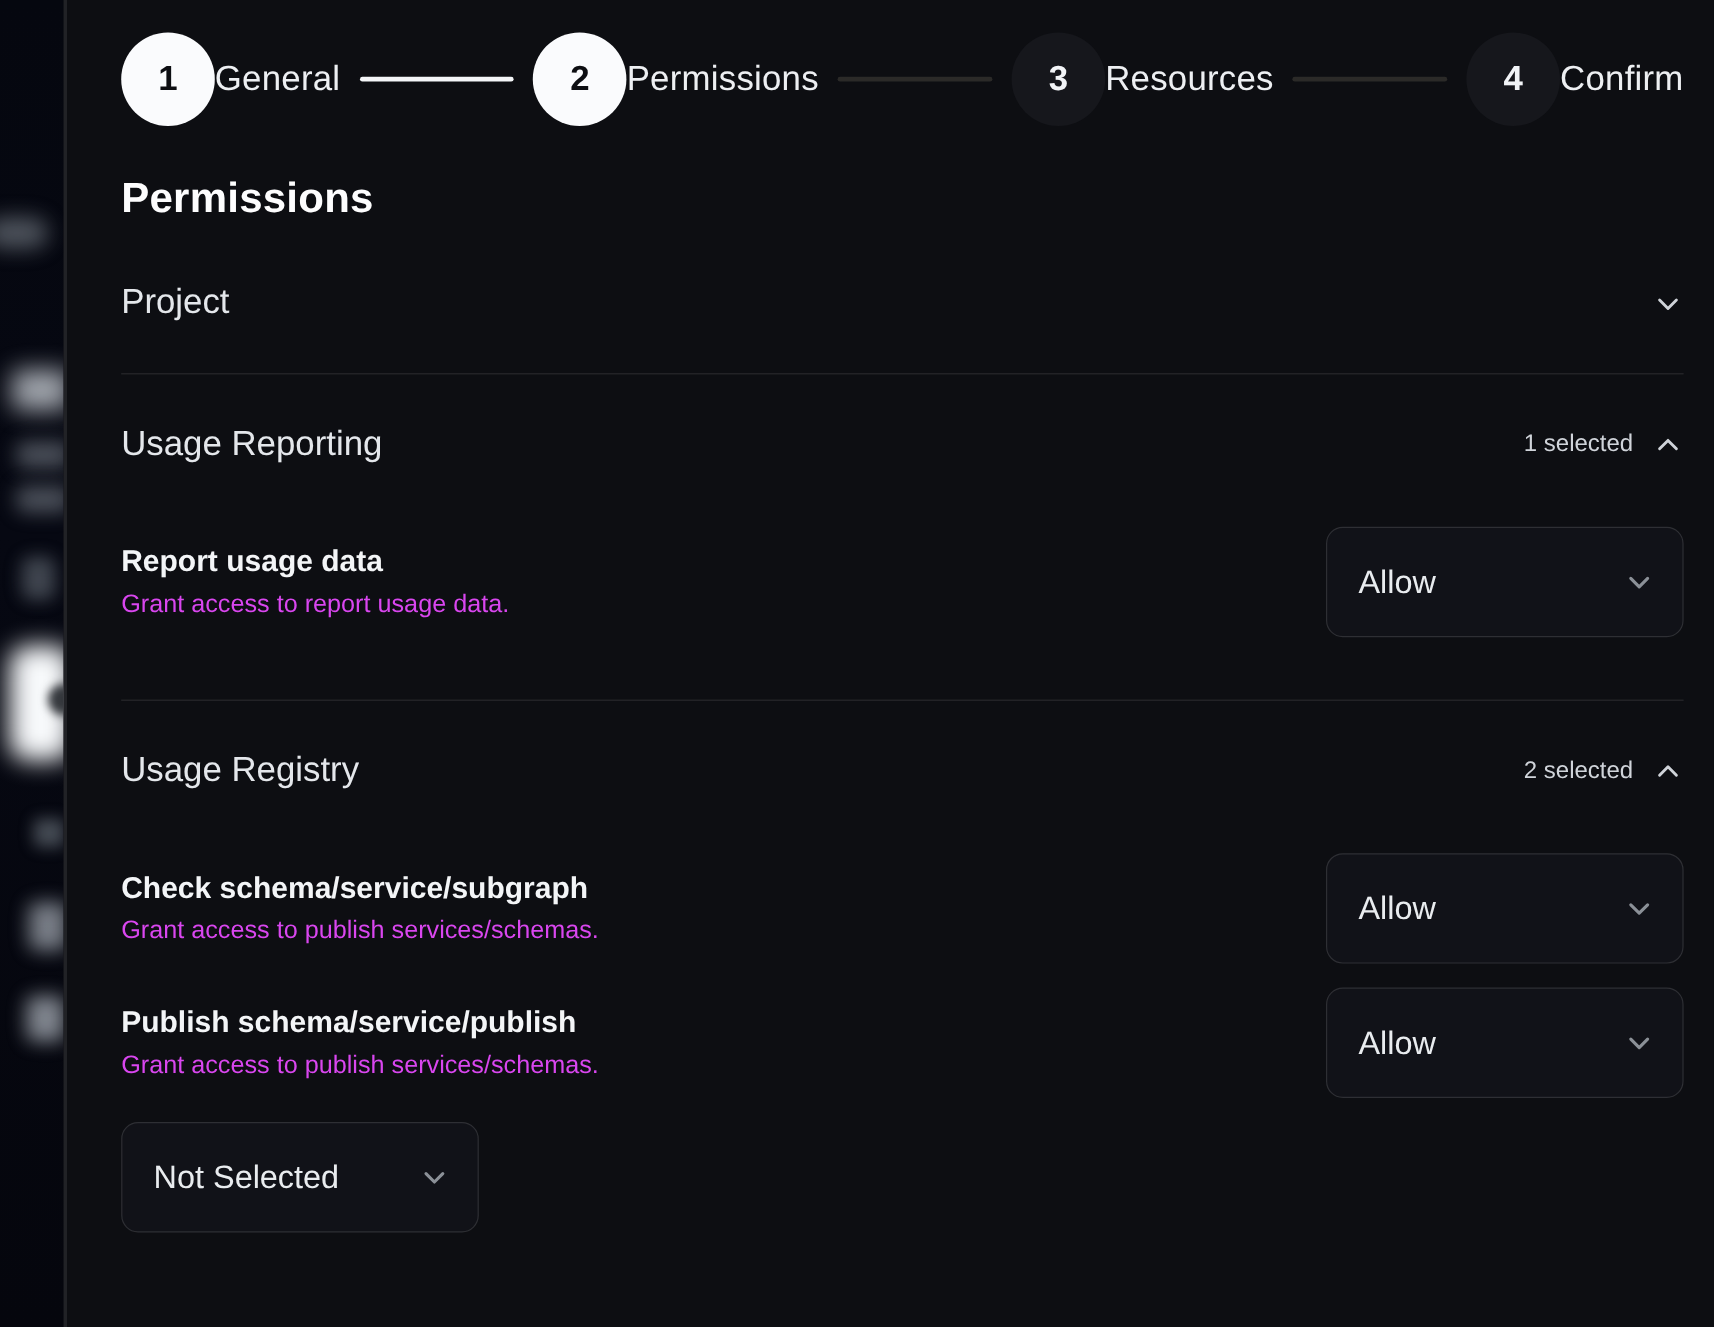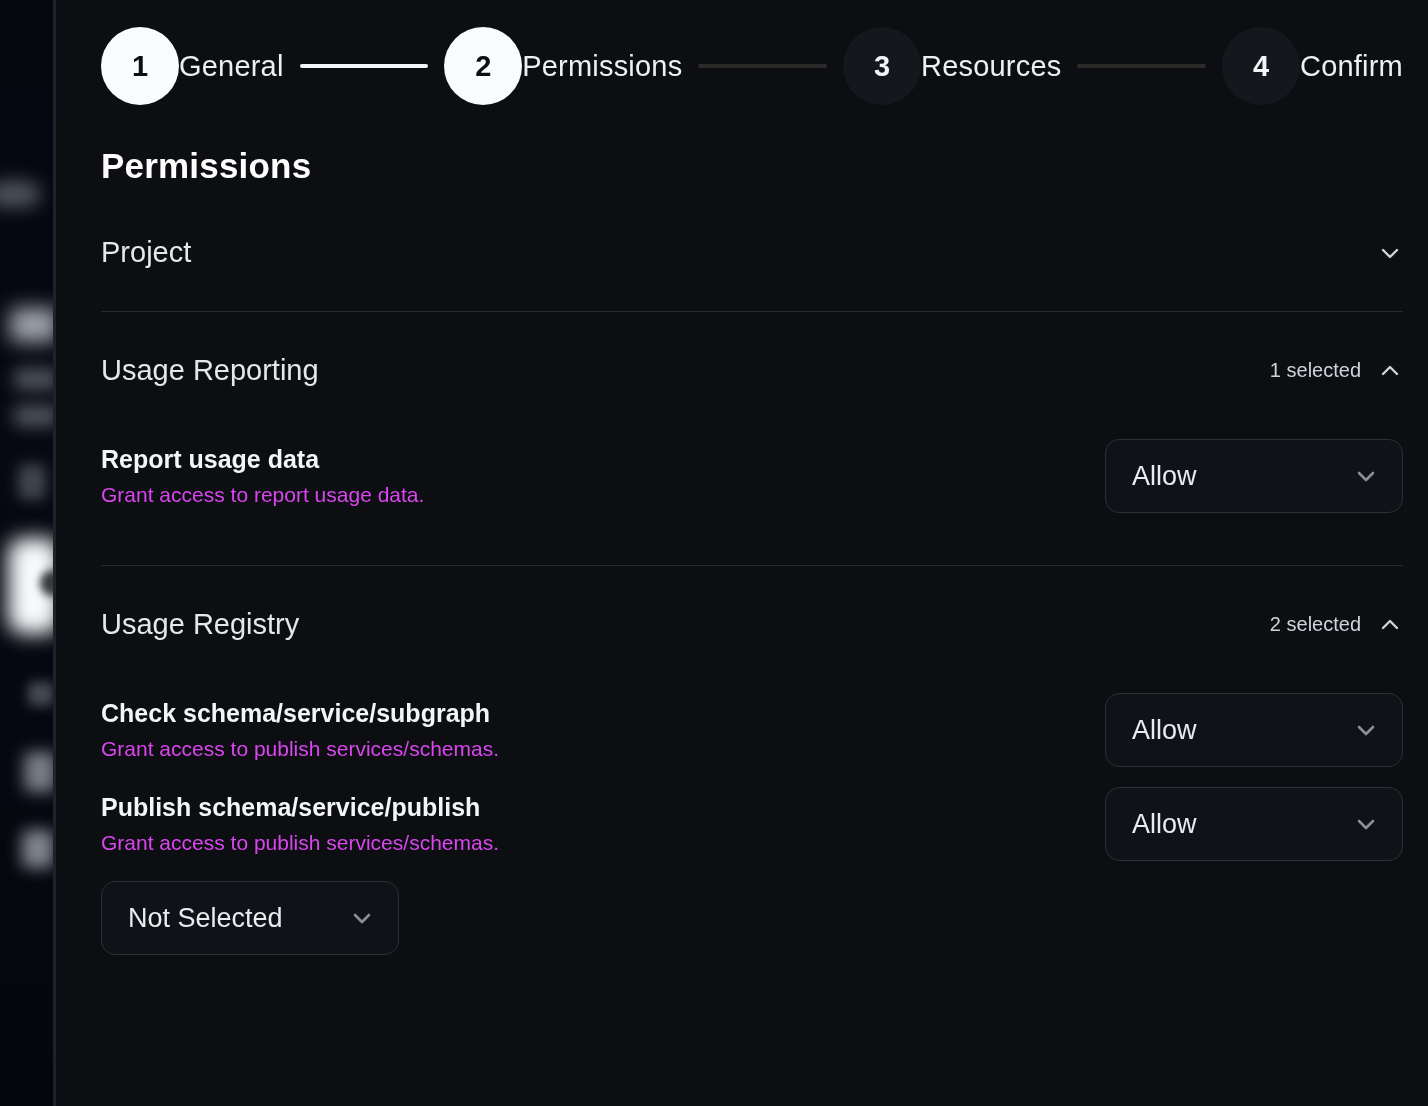--- a/index.html
+++ b/index.html
@@ -65,21 +65,21 @@
   .exp-right { display:flex; align-items:center; gap:16px; }
   .selected-count { font-size:20px; color:#d0d4da; }
 
   .perm-row { display:flex; align-items:center; justify-content:space-between;
     margin-bottom:20px; }
   .perm-row:last-child { margin-bottom:0; }
   .perm-text {}
   .perm-name { font-size:25px; font-weight:700; color:#f3f5f7; }
   .perm-desc { font-size:21px; color:#d946ef; margin-top:9px; }
 
-  .dropdown { width:298px; height:74px; border:1px solid #2e2f34; border-radius:14px;
+  .dropdown { width:298px; height:92px; border:1px solid #2e2f34; border-radius:14px;
     background:#111218; display:flex; align-items:center; justify-content:space-between;
     padding:0 24px 0 26px; cursor:pointer; flex:none; }
   .dropdown-value { font-size:27px; color:#e9ecef; }
 
   .chev { display:block; }
 </style>
 </head>
 <body>
 
 <div class="screen">

